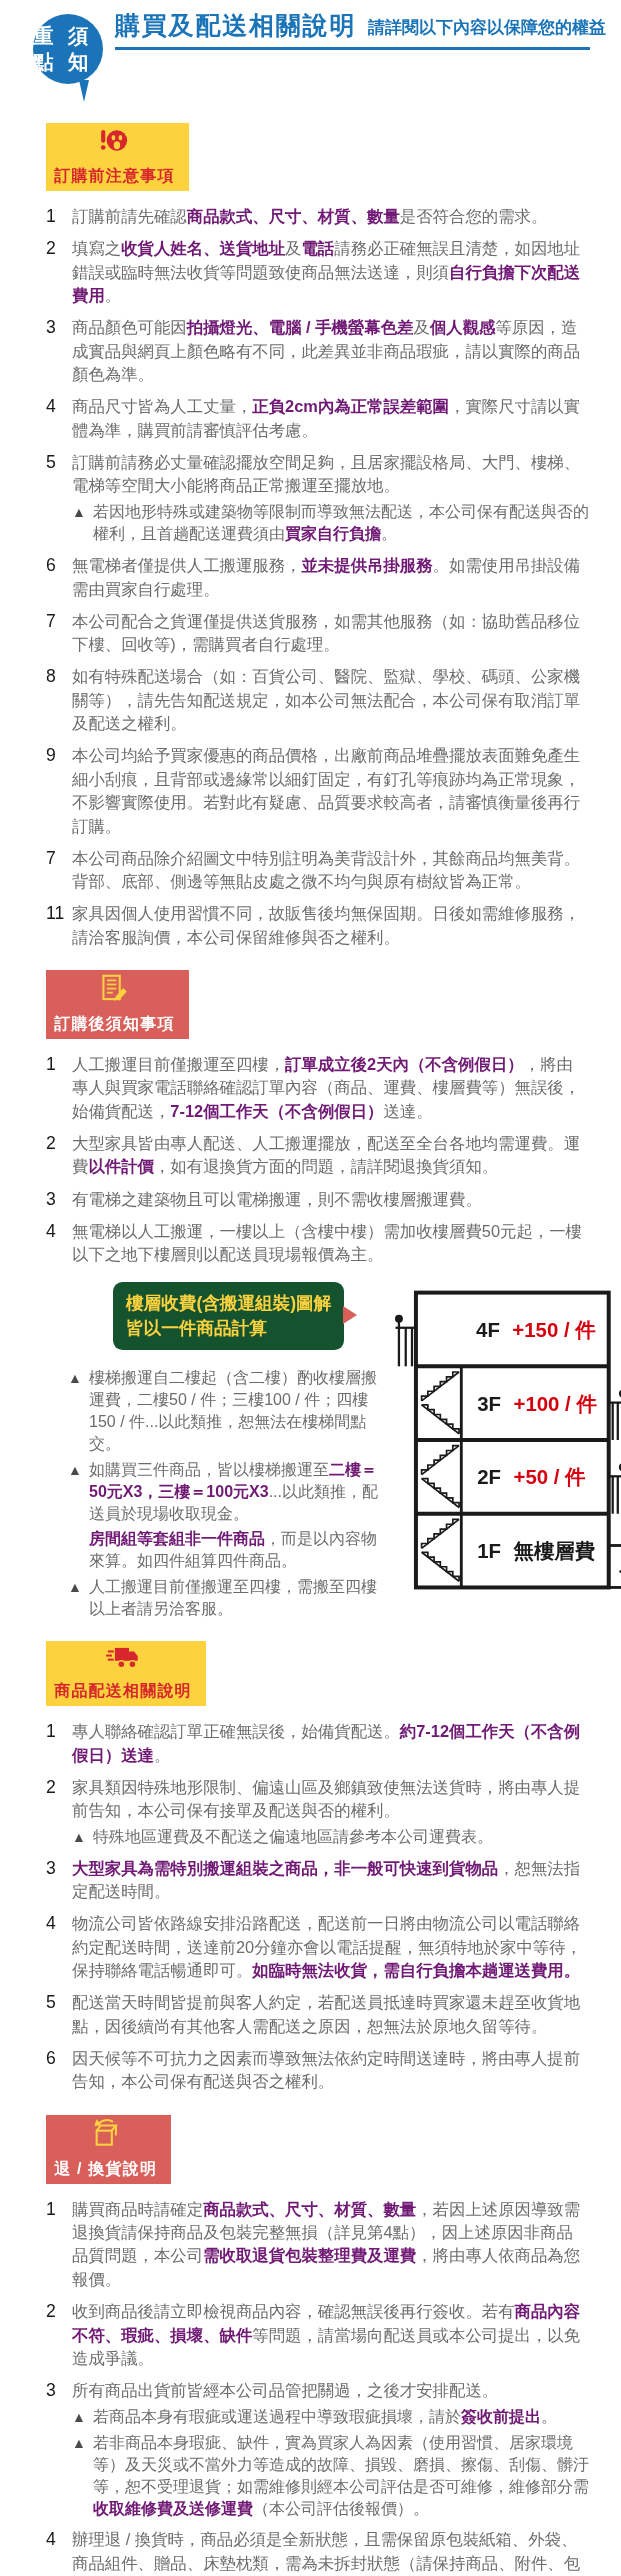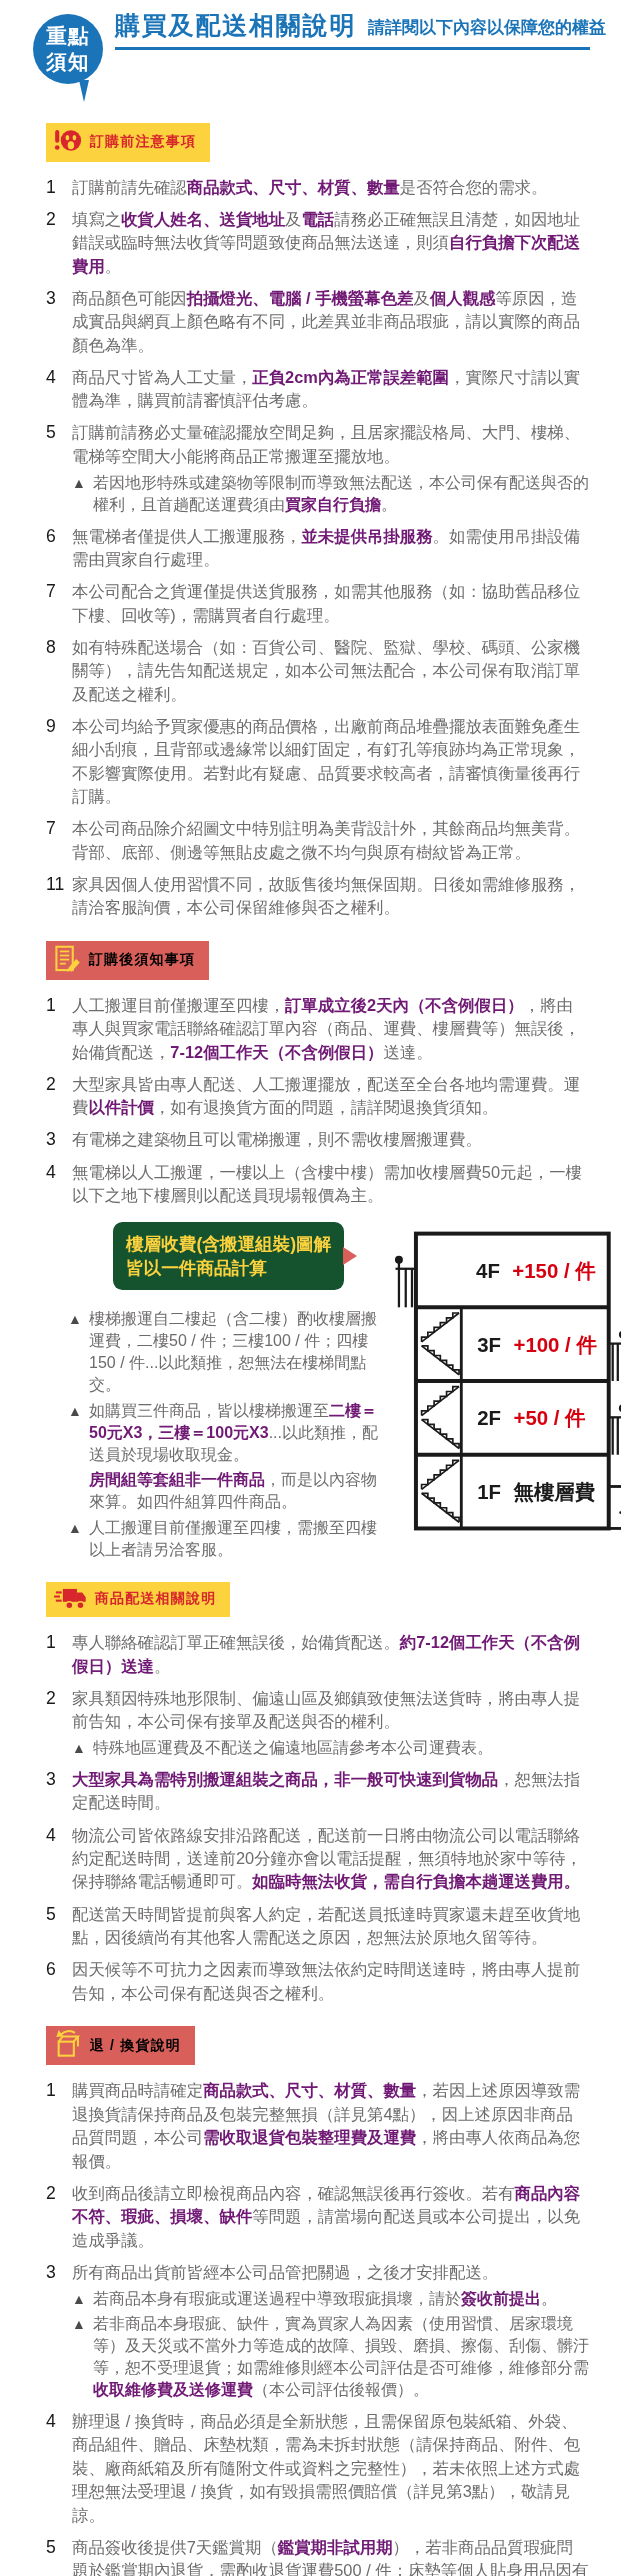--- a/index.html
+++ b/index.html
@@ -3,35 +3,35 @@
 <meta charset="utf-8">
 <style>
   html,body{margin:0;padding:0;background:#ffffff;}
   body{width:622px;min-height:2576px;font-family:"Liberation Sans","DejaVu Sans",sans-serif;
        -webkit-font-smoothing:antialiased;}
   .page{position:relative;width:622px;padding-bottom:29px;}
 
   
   .hdr{position:relative;height:93px;}
   .hdr-balloon{position:absolute;left:33px;top:4.7px;width:70px;height:70px;border-radius:50%;
-       background:#1b74b8;color:#ffffff;display:flex;flex-direction:column;align-items:center;
+       background:#1b74b8;color:#ffffff;display:flex;align-items:center;
        justify-content:center;font-weight:bold;font-size:20.5px;line-height:1.25;letter-spacing:1.2px;z-index:2;}
   .hdr-balloon::after{content:"";position:absolute;left:46px;top:66px;width:0;height:0;
        border-left:5.3px solid transparent;border-right:5.3px solid transparent;border-top:22px solid #1b74b8;}
   .hdr-titlerow{display:flex;align-items:flex-end;gap:11.7px;margin:9.4px 32px 0 115px;
        border-bottom:3.5px solid #1b74b8;padding-bottom:4.7px;}
   .hdr-title{color:#1b74b8;font-size:25px;font-weight:bold;letter-spacing:1.8px;white-space:nowrap;}
   .hdr-sub{color:#1b74b8;font-size:17px;font-weight:bold;padding-bottom:3.5px;white-space:nowrap;}
 
   
   .section{margin:21px 33px 0 46px;}
   .badge{display:inline-flex;align-items:center;gap:7.6px;padding:4.1px 14px 4.1px 8.2px;
-       font-size:14px;font-weight:bold;letter-spacing:1.2px;}
+       font-size:16px;font-weight:bold;letter-spacing:1.2px;flex-direction:column;}
   .badge.yellow{background:#fdd23f;color:#d7262c;}
-  .badge.red{background:#d9605a;color:#000000;}
+  .badge.red{background:#d9605a;color:#ffffff;}
   .items{margin-top:14px;}
   .item{display:flex;margin-bottom:8.8px;}
   .item-num{flex:none;width:26px;font-size:17.6px;color:#1a1a1a;line-height:23.4px;}
   .item-body{font-size:16.4px;color:#6e6b6b;line-height:23.4px;}
   .hl{color:#701a75;font-weight:bold;}
   .note{display:flex;margin-top:3.5px;}
   .note-mark{flex:none;width:21px;color:#4a4a4a;font-size:14px;line-height:22px;}
   .note-body{font-size:16px;color:#6e6b6b;line-height:22px;}
 
   

